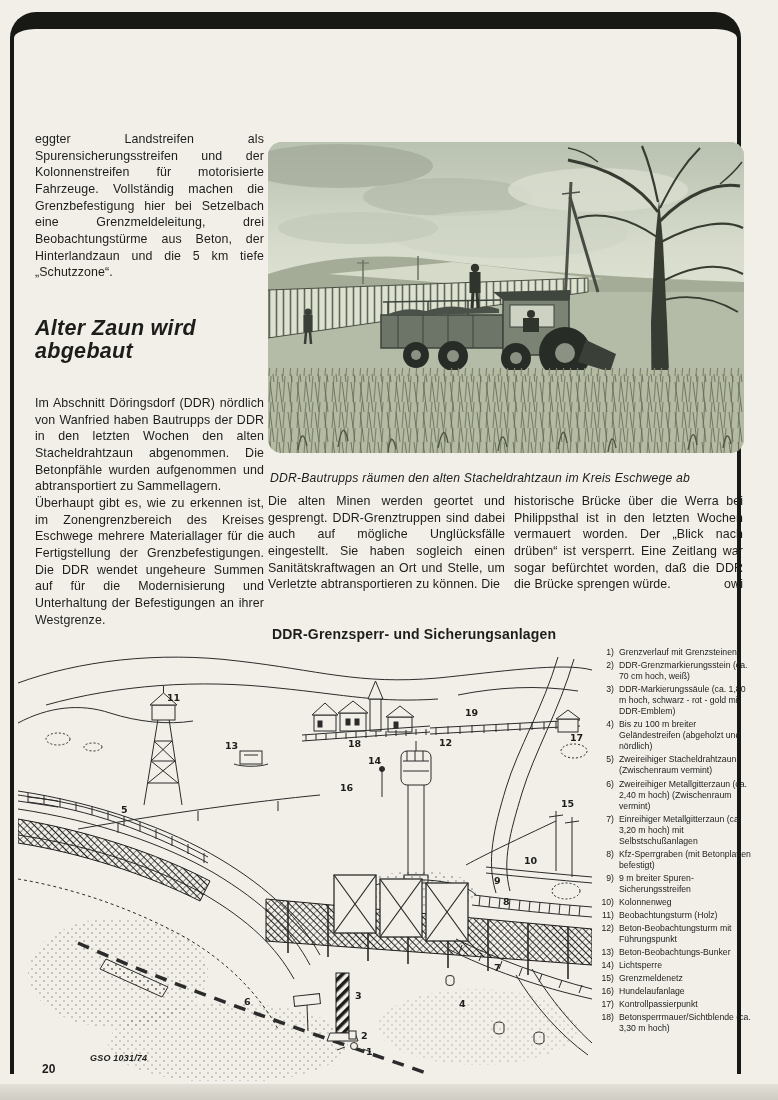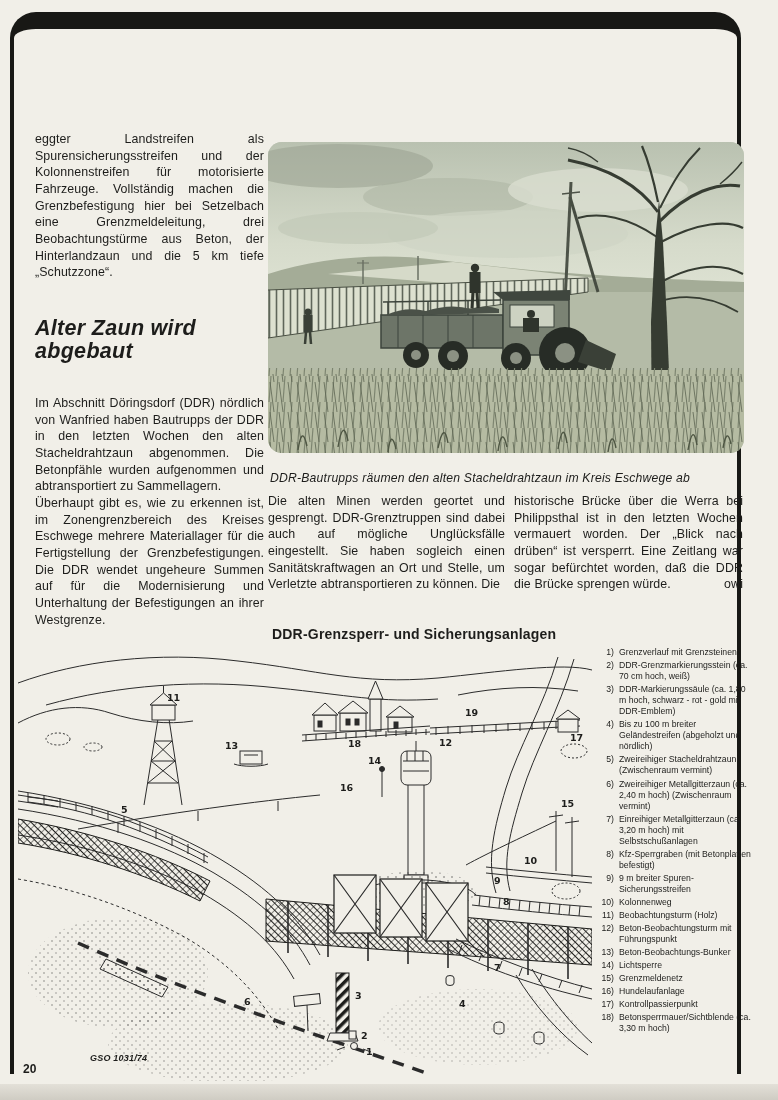--- a/index.html
+++ b/index.html
@@ -35,21 +35,21 @@
   .diagram-title{position:absolute;left:272px;top:612px;font-size:14px;font-weight:bold;
     letter-spacing:.2px;}
   .diagram{position:absolute;left:18px;top:643px;width:574px;height:438px;}
   
   .legend{position:absolute;left:599px;top:647px;width:152px;font-size:8.7px;line-height:1.27;}
   .legend-item{display:flex;margin-bottom:2px;}
   .legend-num{width:15px;text-align:right;flex:0 0 15px;margin-right:5px;}
   .legend-text{flex:1;}
   
   .credit{position:absolute;left:66px;top:1053px;font-size:9px;font-style:italic;font-weight:bold;letter-spacing:.2px;margin-left:24px;}
-  .pagenum{position:absolute;left:23px;top:1062px;font-size:12px;font-weight:bold;}
+  .pagenum{position:absolute;left:42px;top:1062px;font-size:12px;font-weight:bold;}
 </style>
 </head>
 <body>
 
 <div class="frame"></div>
 
 <div class="leftcol">
   <p class="body-text">eggter Landstreifen als Spurensicherungsstreifen und der Kolonnenstreifen für motorisierte Fahrzeuge. Vollständig machen die Grenzbefestigung hier bei Setzelbach eine Grenzmeldeleitung, drei Beobachtungstürme aus Beton, der Hinterlandzaun und die 5 km tiefe „Schutzzone“.</p>
   <h2 class="headline">Alter Zaun wird abgebaut</h2>
   <p class="body-text">Im Abschnitt Döringsdorf (DDR) nördlich von Wanfried haben Bautrupps der DDR in den letzten Wochen den alten Stacheldrahtzaun abgenommen. Die Betonpfähle wurden aufgenommen und abtransportiert zu Sammellagern.</p>

